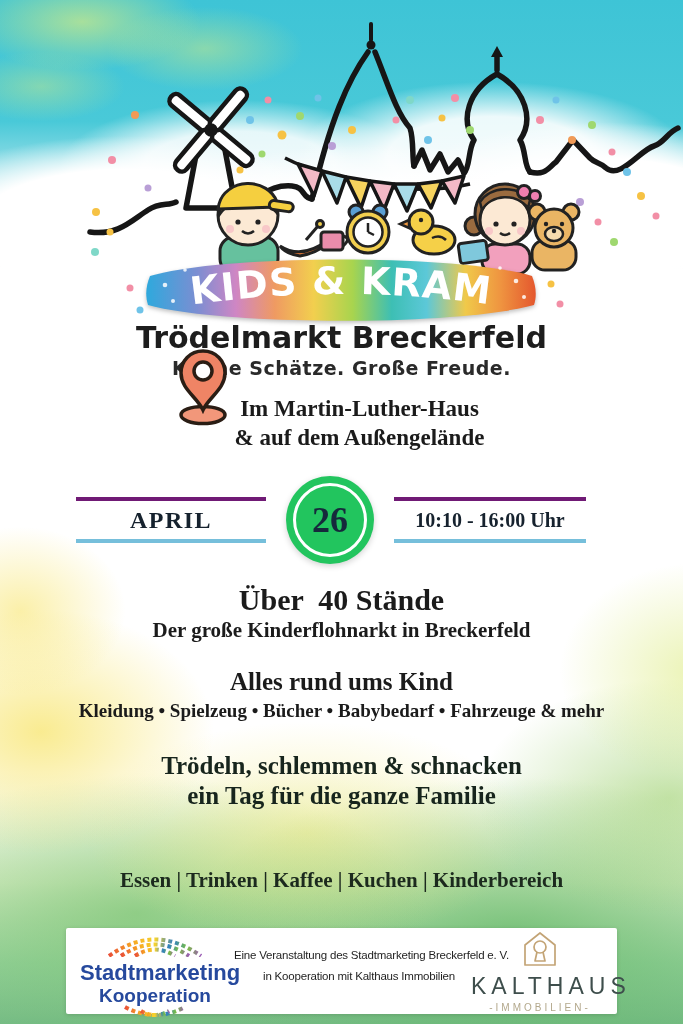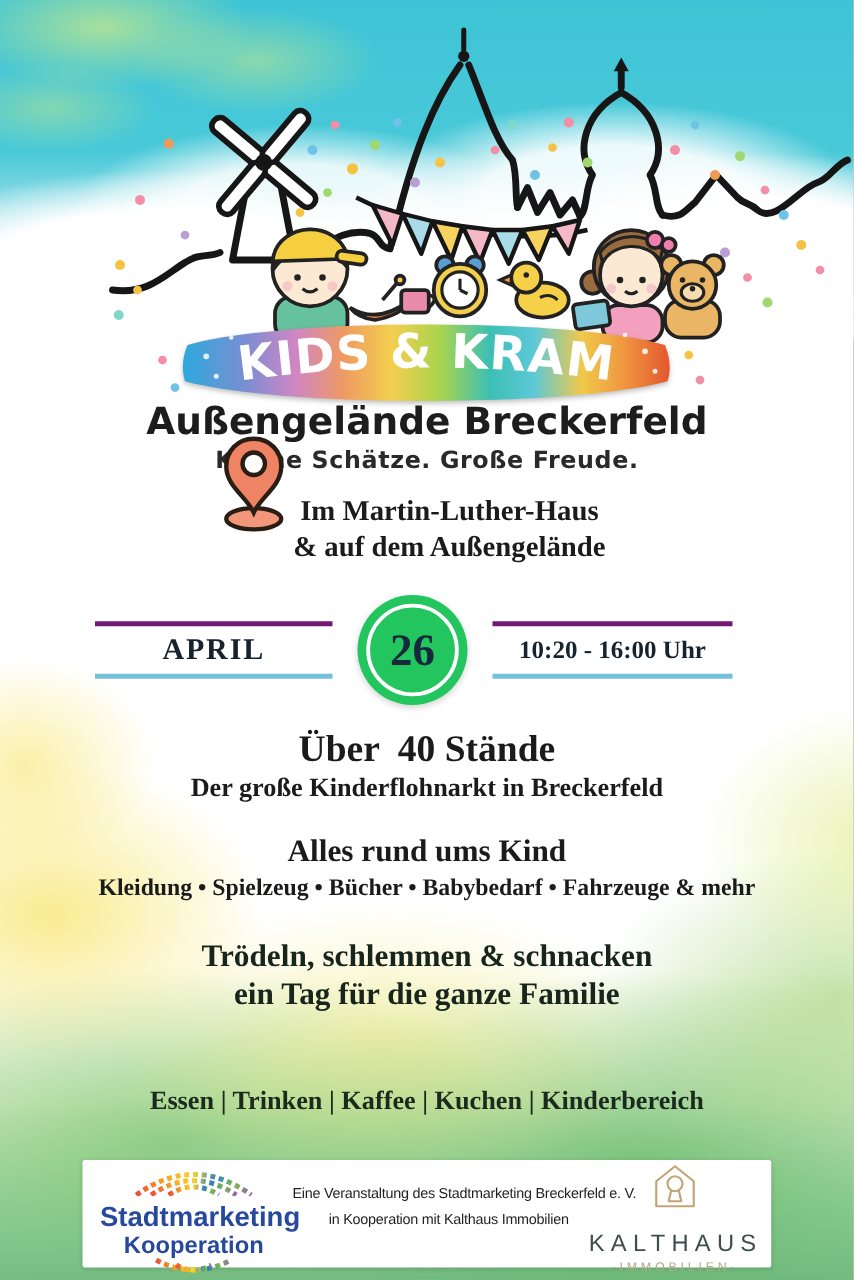--- a/index.html
+++ b/index.html
@@ -44,21 +44,21 @@
   .family1{top:752px;font-size:25px;font-weight:bold;color:#17251d;}
   .family2{top:782px;font-size:25px;font-weight:bold;color:#17251d;}
   .more-title{top:832px;font-family:"DejaVu Sans",sans-serif;font-style:italic;font-weight:bold;font-size:25px;color:#2e7b33;}
   .more-items{top:868px;font-size:21px;font-weight:bold;color:#1c2a1e;}
   .footer-card{position:absolute;left:66px;top:928px;width:551px;height:86px;background:#fff;border-radius:2px;box-shadow:0 1px 4px rgba(0,0,0,.15);z-index:3;}
   .org-logo{position:absolute;left:14px;top:5px;width:150px;text-align:center;color:#26499d;font-family:"Liberation Sans",sans-serif;font-weight:bold;line-height:1;}
   .org-line1{font-size:22px;margin-top:2px;}
   .org-line2{font-size:19px;margin-top:2px;}
   .footer-note{position:absolute;left:168px;top:17px;width:250px;text-align:center;font-family:"Liberation Sans",sans-serif;font-size:11.5px;letter-spacing:-.2px;color:#1f1f1f;line-height:21px;white-space:nowrap;}
   .partner-logo{position:absolute;right:8px;top:2px;width:138px;text-align:center;}
-  .partner-name{font-family:"Liberation Sans",sans-serif;font-size:19px;letter-spacing:5px;color:#3e4e4c;margin-top:12px;}
+  .partner-name{font-family:"Liberation Sans",sans-serif;font-size:23px;letter-spacing:5px;color:#3e4e4c;margin-top:1px;}
   .partner-sub{font-family:"Liberation Sans",sans-serif;font-size:10px;letter-spacing:3px;color:#b3a88c;margin-top:2px;}
 </style>
 </head>
 <body>
 
 <div class="poster">
   <div class="sky"></div>
   <div class="ground"></div>
 
   <svg class="illustration" width="683" height="340" viewBox="0 0 683 340">
@@ -227,39 +227,39 @@
         <circle cx="516" cy="281" r="2.3"></circle>
           <circle cx="524" cy="297" r="2"></circle>
           <circle cx="500" cy="268" r="1.8"></circle>
       </g>
       <text font-family="DejaVu Sans, sans-serif" font-weight="bold" font-size="38" fill="#ffffff" letter-spacing="1">
         <textPath href="#bannerTextPath" startOffset="50%" text-anchor="middle">KIDS &amp; KRAM</textPath>
       </text>
     </g>
   </svg>
 
-  <h1 class="txt poster-title" style="margin:0">Außengelände Breckerfeld</h1>
+  <h1 class="txt poster-title" style="margin:0">Trödelmarkt Breckerfeld</h1>
   <div class="txt tagline">Kleine Schätze. Große Freude.</div>
 
   <svg class="pin" width="56" height="82" viewBox="0 0 56 82">
     <ellipse cx="27" cy="67" rx="22" ry="8.5" fill="#f2977a" stroke="#2a1d14" stroke-width="3.5"></ellipse>
     <path d="M27 3 C14 3 5 13 5 25 C5 41 21 49 27 62 C33 49 49 41 49 25 C49 13 40 3 27 3 Z" fill="#ef8465" stroke="#2a1d14" stroke-width="3.5"></path>
     <circle cx="27" cy="23" r="9" fill="#fff" stroke="#2a1d14" stroke-width="3.5"></circle>
   </svg>
 
   <div class="txt location">
     <div>Im Martin-Luther-Haus</div>
     <div>&amp; auf dem Außengelände</div>
   </div>
 
   <div class="month-block">APRIL</div>
   <div class="day-circle">
     <span>26</span>
   </div>
-  <div class="time-block">10:20 - 16:00 Uhr</div>
+  <div class="time-block">10:10 - 16:00 Uhr</div>
 
   <div class="txt stands-title">Über  40 Stände</div>
   <div class="txt stands-sub">Der große Kinderflohnarkt in Breckerfeld</div>
   <div class="txt kind-title">Alles rund ums Kind</div>
   <div class="txt kind-items">Kleidung • Spielzeug • Bücher • Babybedarf • Fahrzeuge &amp; mehr</div>
   <div class="txt family1">Trödeln, schlemmen &amp; schnacken</div>
   <div class="txt family2">ein Tag für die ganze Familie</div>
   <div class="txt more-items">Essen | Trinken | Kaffee | Kuchen | Kinderbereich</div>
 
   <div class="footer-card">

